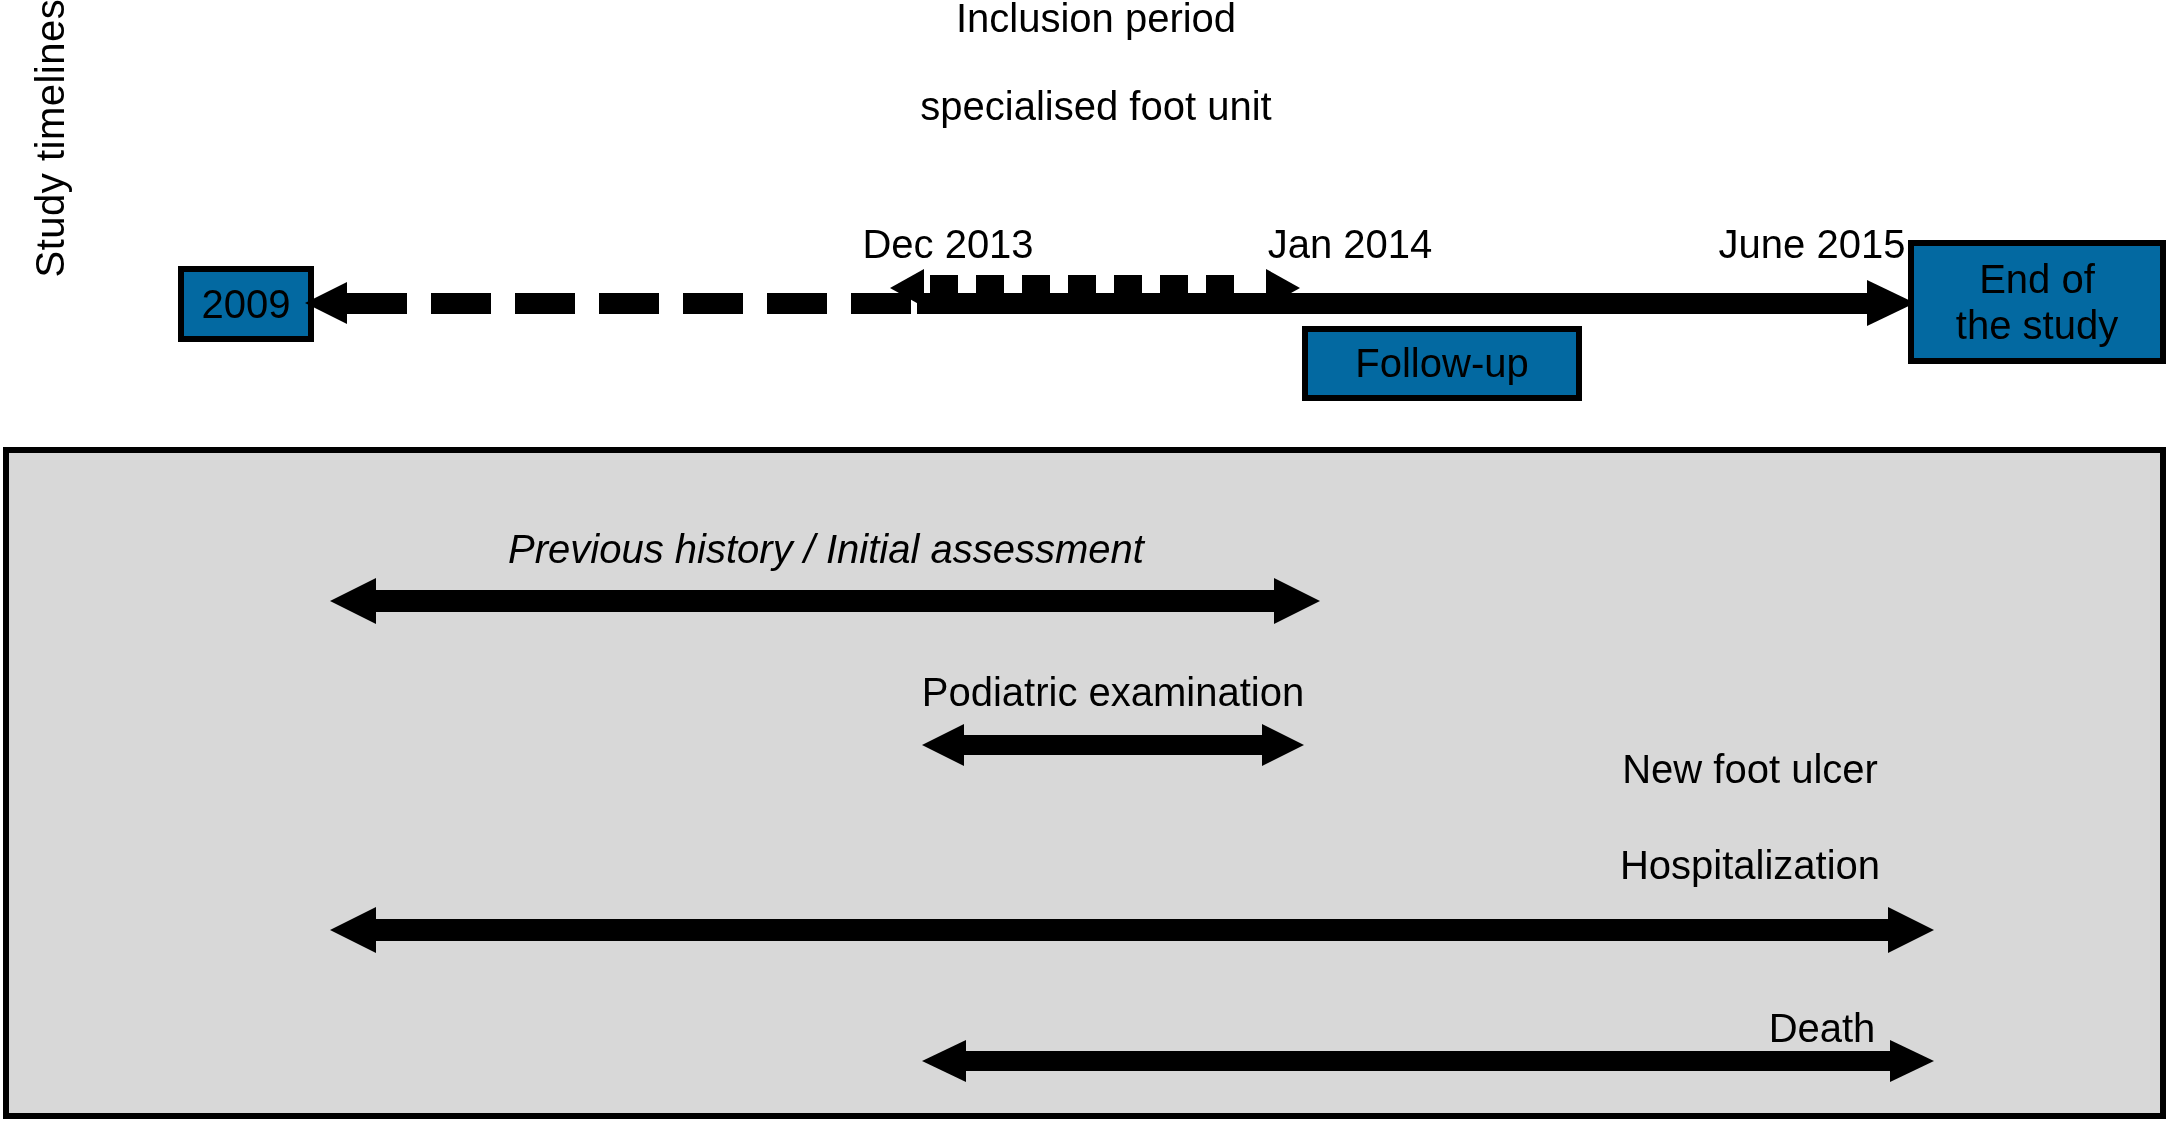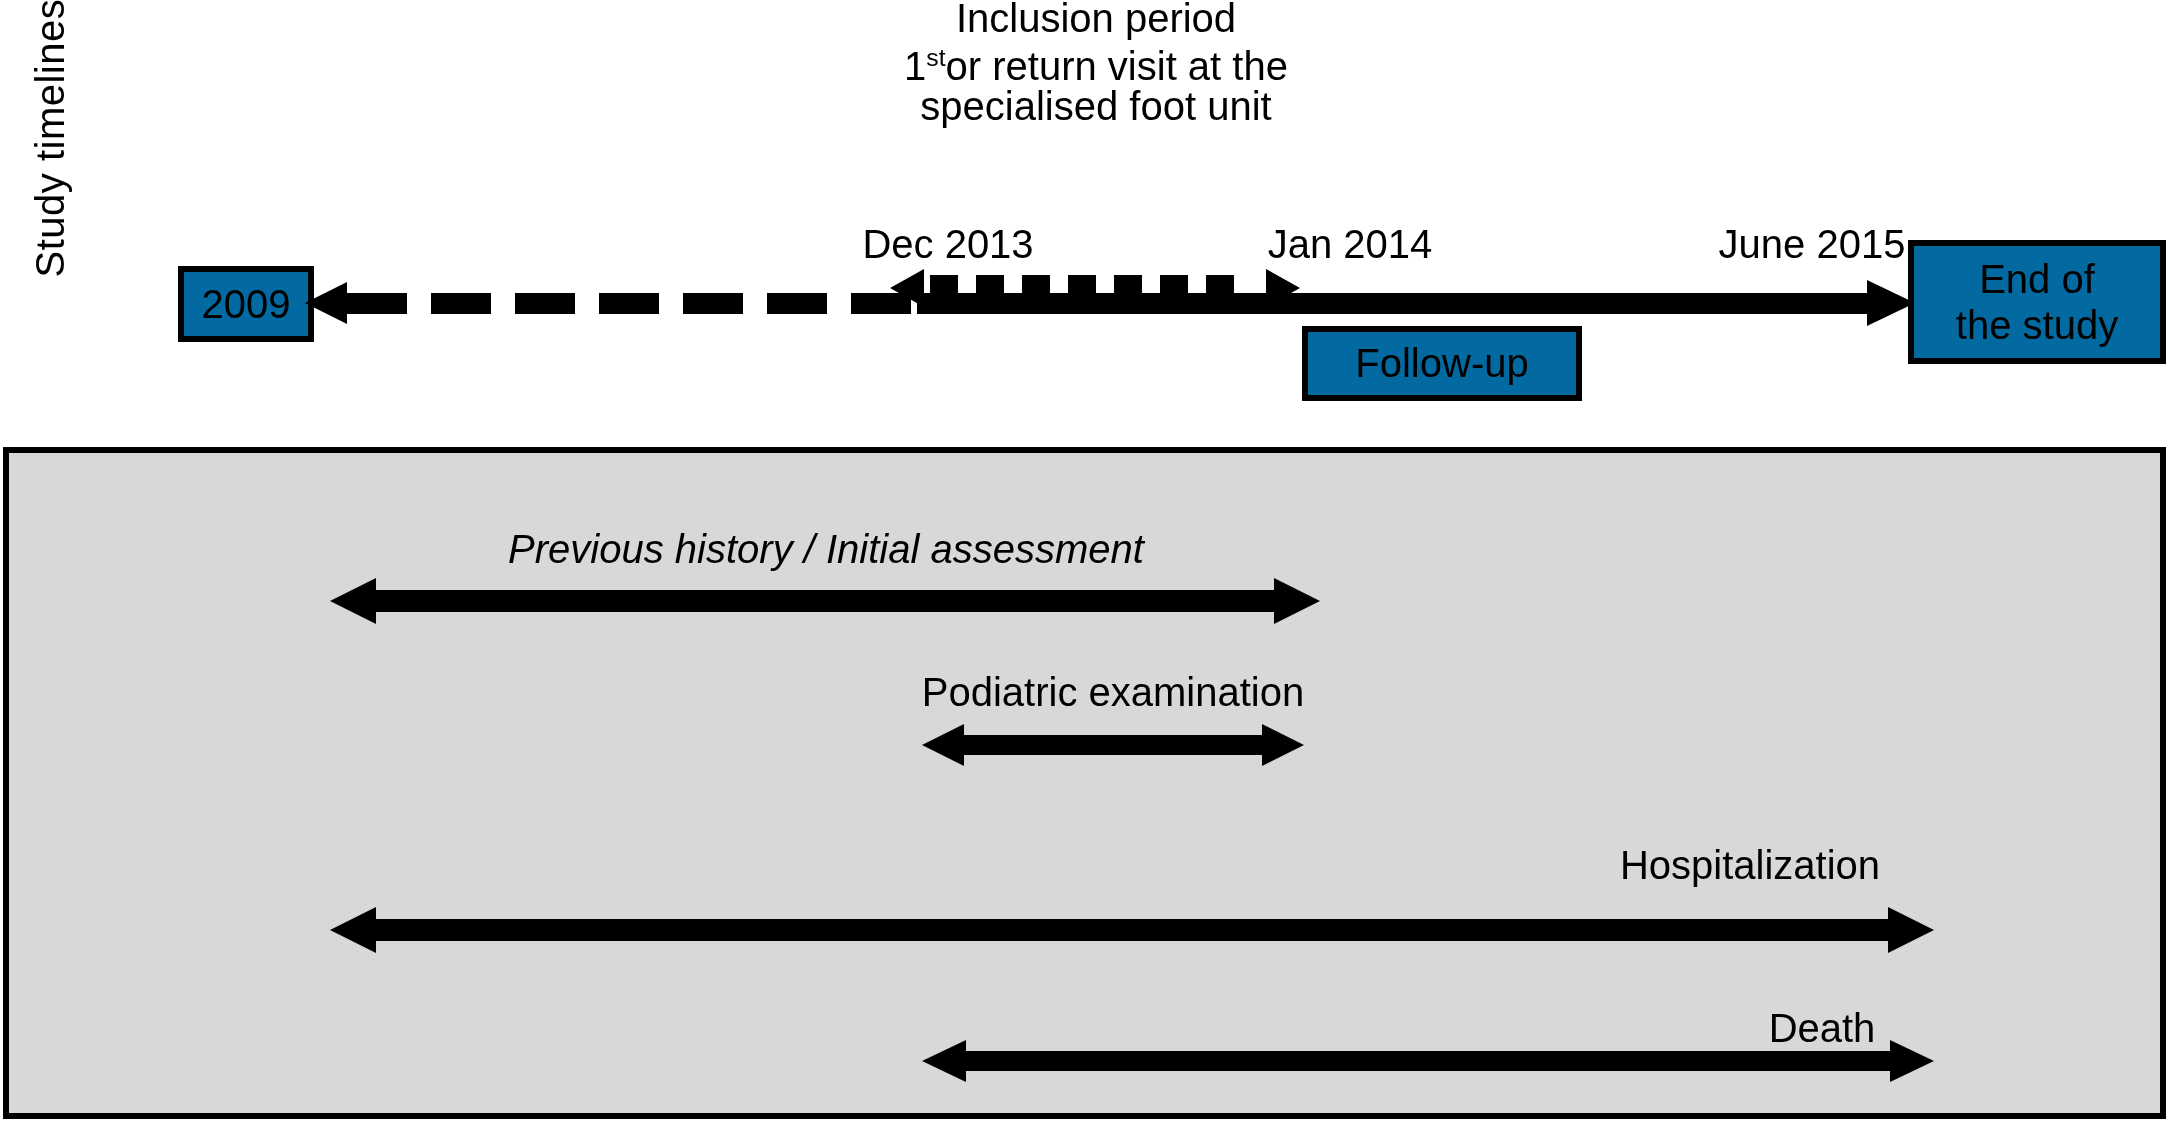--- a/index.html
+++ b/index.html
@@ -68,23 +68,20 @@
 <body>
 
 <div id="figure">
 
   <div class="vlabel" style="left:-65px; top:140px; width:230px;">Study timelines</div>
 
   <div class="vlabel" style="left:-65px; top:755px; width:230px;">Study variables</div>
 
   <div class="txt center" style="left:1096px; top:-4px;">Inclusion period</div>
 
-  <div class="txt center" style="left:1096px; top:44px;">
-    <span>1</span><span class="sup">st</span><span>or return visit at the</span>
-  </div>
 
   <div class="txt center" style="left:1096px; top:84px;">specialised foot unit</div>
 
   <svg class="arrow-svg" style="left:890px; top:262px;" width="410" height="54" viewBox="0 0 410 54">
 
     <polygon points="0,26 34,7 34,45" fill="#000000"></polygon>
 
     <polygon points="410,26 376,7 376,45" fill="#000000"></polygon>
 
     <g fill="#000000">
@@ -148,20 +145,21 @@
   </svg>
 
   <div class="txt center" style="left:1113px; top:670px;">Podiatric examination</div>
 
   <svg class="arrow-svg" style="left:922px; top:722px;" width="382" height="46" viewBox="0 0 382 46">
     <polygon points="0,23 42,2 42,44" fill="#000000"></polygon>
     <rect x="38" y="13" width="308" height="20" fill="#000000"></rect>
     <polygon points="382,23 340,2 340,44" fill="#000000"></polygon>
   </svg>
 
+  <div class="txt center" style="left:1750px; top:747px;">New foot ulcer</div>
   <div class="txt center" style="left:1750px; top:843px;">Hospitalization</div>
 
   <svg class="arrow-svg" style="left:330px; top:905px;" width="1604" height="50" viewBox="0 0 1604 50">
     <polygon points="0,25 46,2 46,48" fill="#000000"></polygon>
     <rect x="40" y="14" width="1524" height="22" fill="#000000"></rect>
     <polygon points="1604,25 1558,2 1558,48" fill="#000000"></polygon>
   </svg>
 
   <div class="txt center" style="left:1822px; top:1006px;">Death</div>
 

